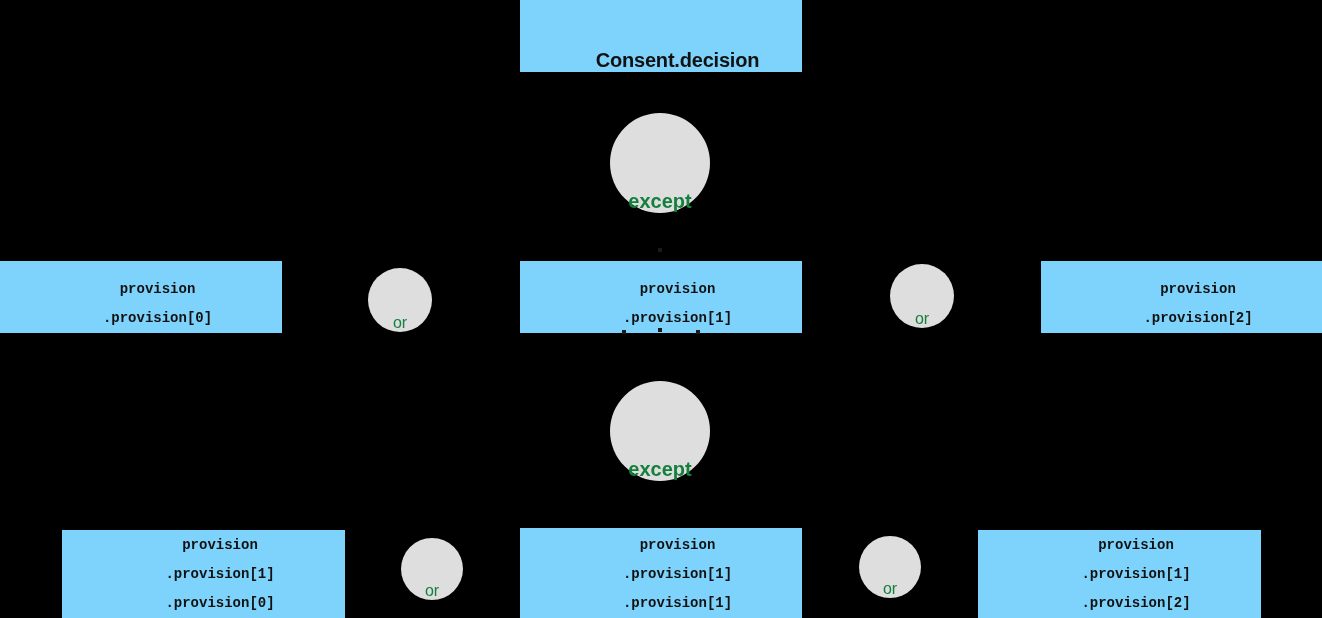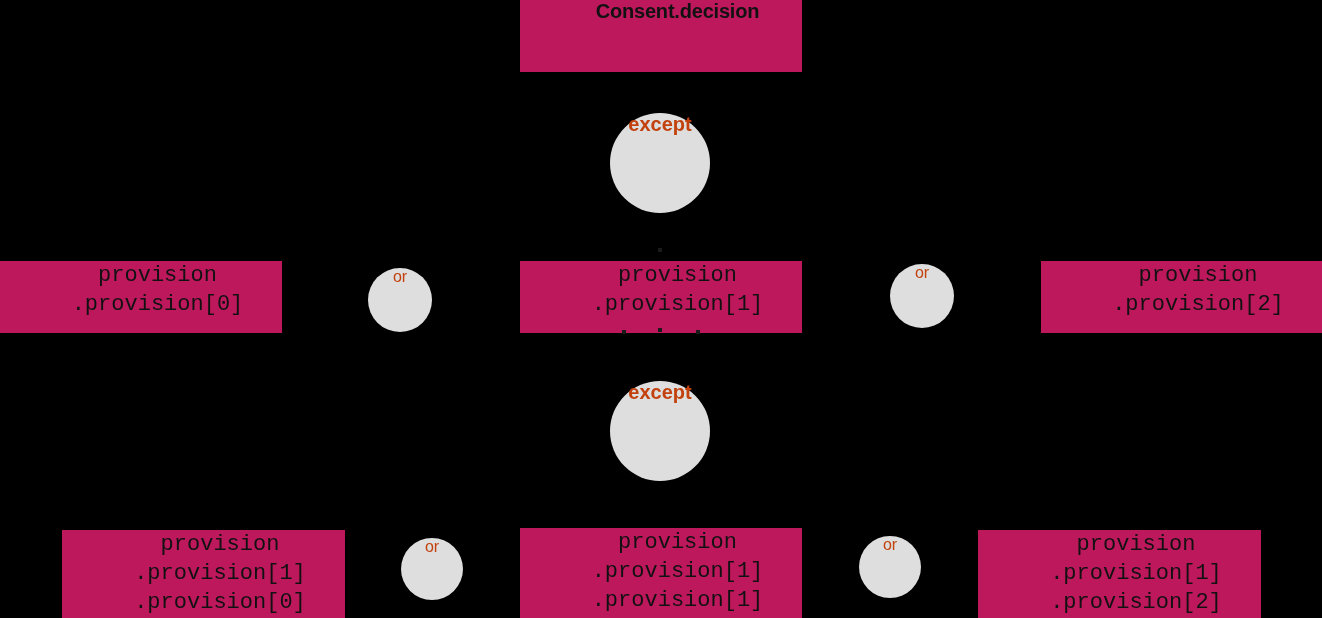--- a/index.html
+++ b/index.html
@@ -22,58 +22,58 @@
     left: 0;
     top: 0;
     width: 1322px;
     height: 618px;
     background: #000000;
   }
 
   
   .node-box {
     position: absolute;
-    background: #be185d;
+    background: #7dd3fc;
     color: #111111;
     display: flex;
     flex-direction: column;
     align-items: center;
-    justify-content: flex-start;
+    justify-content: flex-end;
     box-sizing: border-box;
     text-align: center;
     white-space: pre;
     padding-left: 33px;
   }
 
   .node-box.title-node {
     font-family: "Liberation Sans", sans-serif;
     font-weight: bold;
     font-size: 20px;
     letter-spacing: -0.2px;
   }
 
   .node-box.path-node {
     font-family: "Liberation Mono", monospace;
-    font-size: 22px;
+    font-size: 14px;
     line-height: 29px;
-    font-weight: normal;
+    font-weight: bold;
   }
 
   .node-box .path-line {
     display: block;
   }
 
   
   .node-circle {
     position: absolute;
     background: #dedede;
-    color: #c2410c;
+    color: #15803d;
     border-radius: 50%;
     display: flex;
-    align-items: flex-start;
+    align-items: flex-end;
     justify-content: center;
     box-sizing: border-box;
     text-align: center;
   }
 
   .node-circle.except-node {
     font-family: "Liberation Sans", sans-serif;
     font-weight: bold;
     font-size: 20px;
   }

